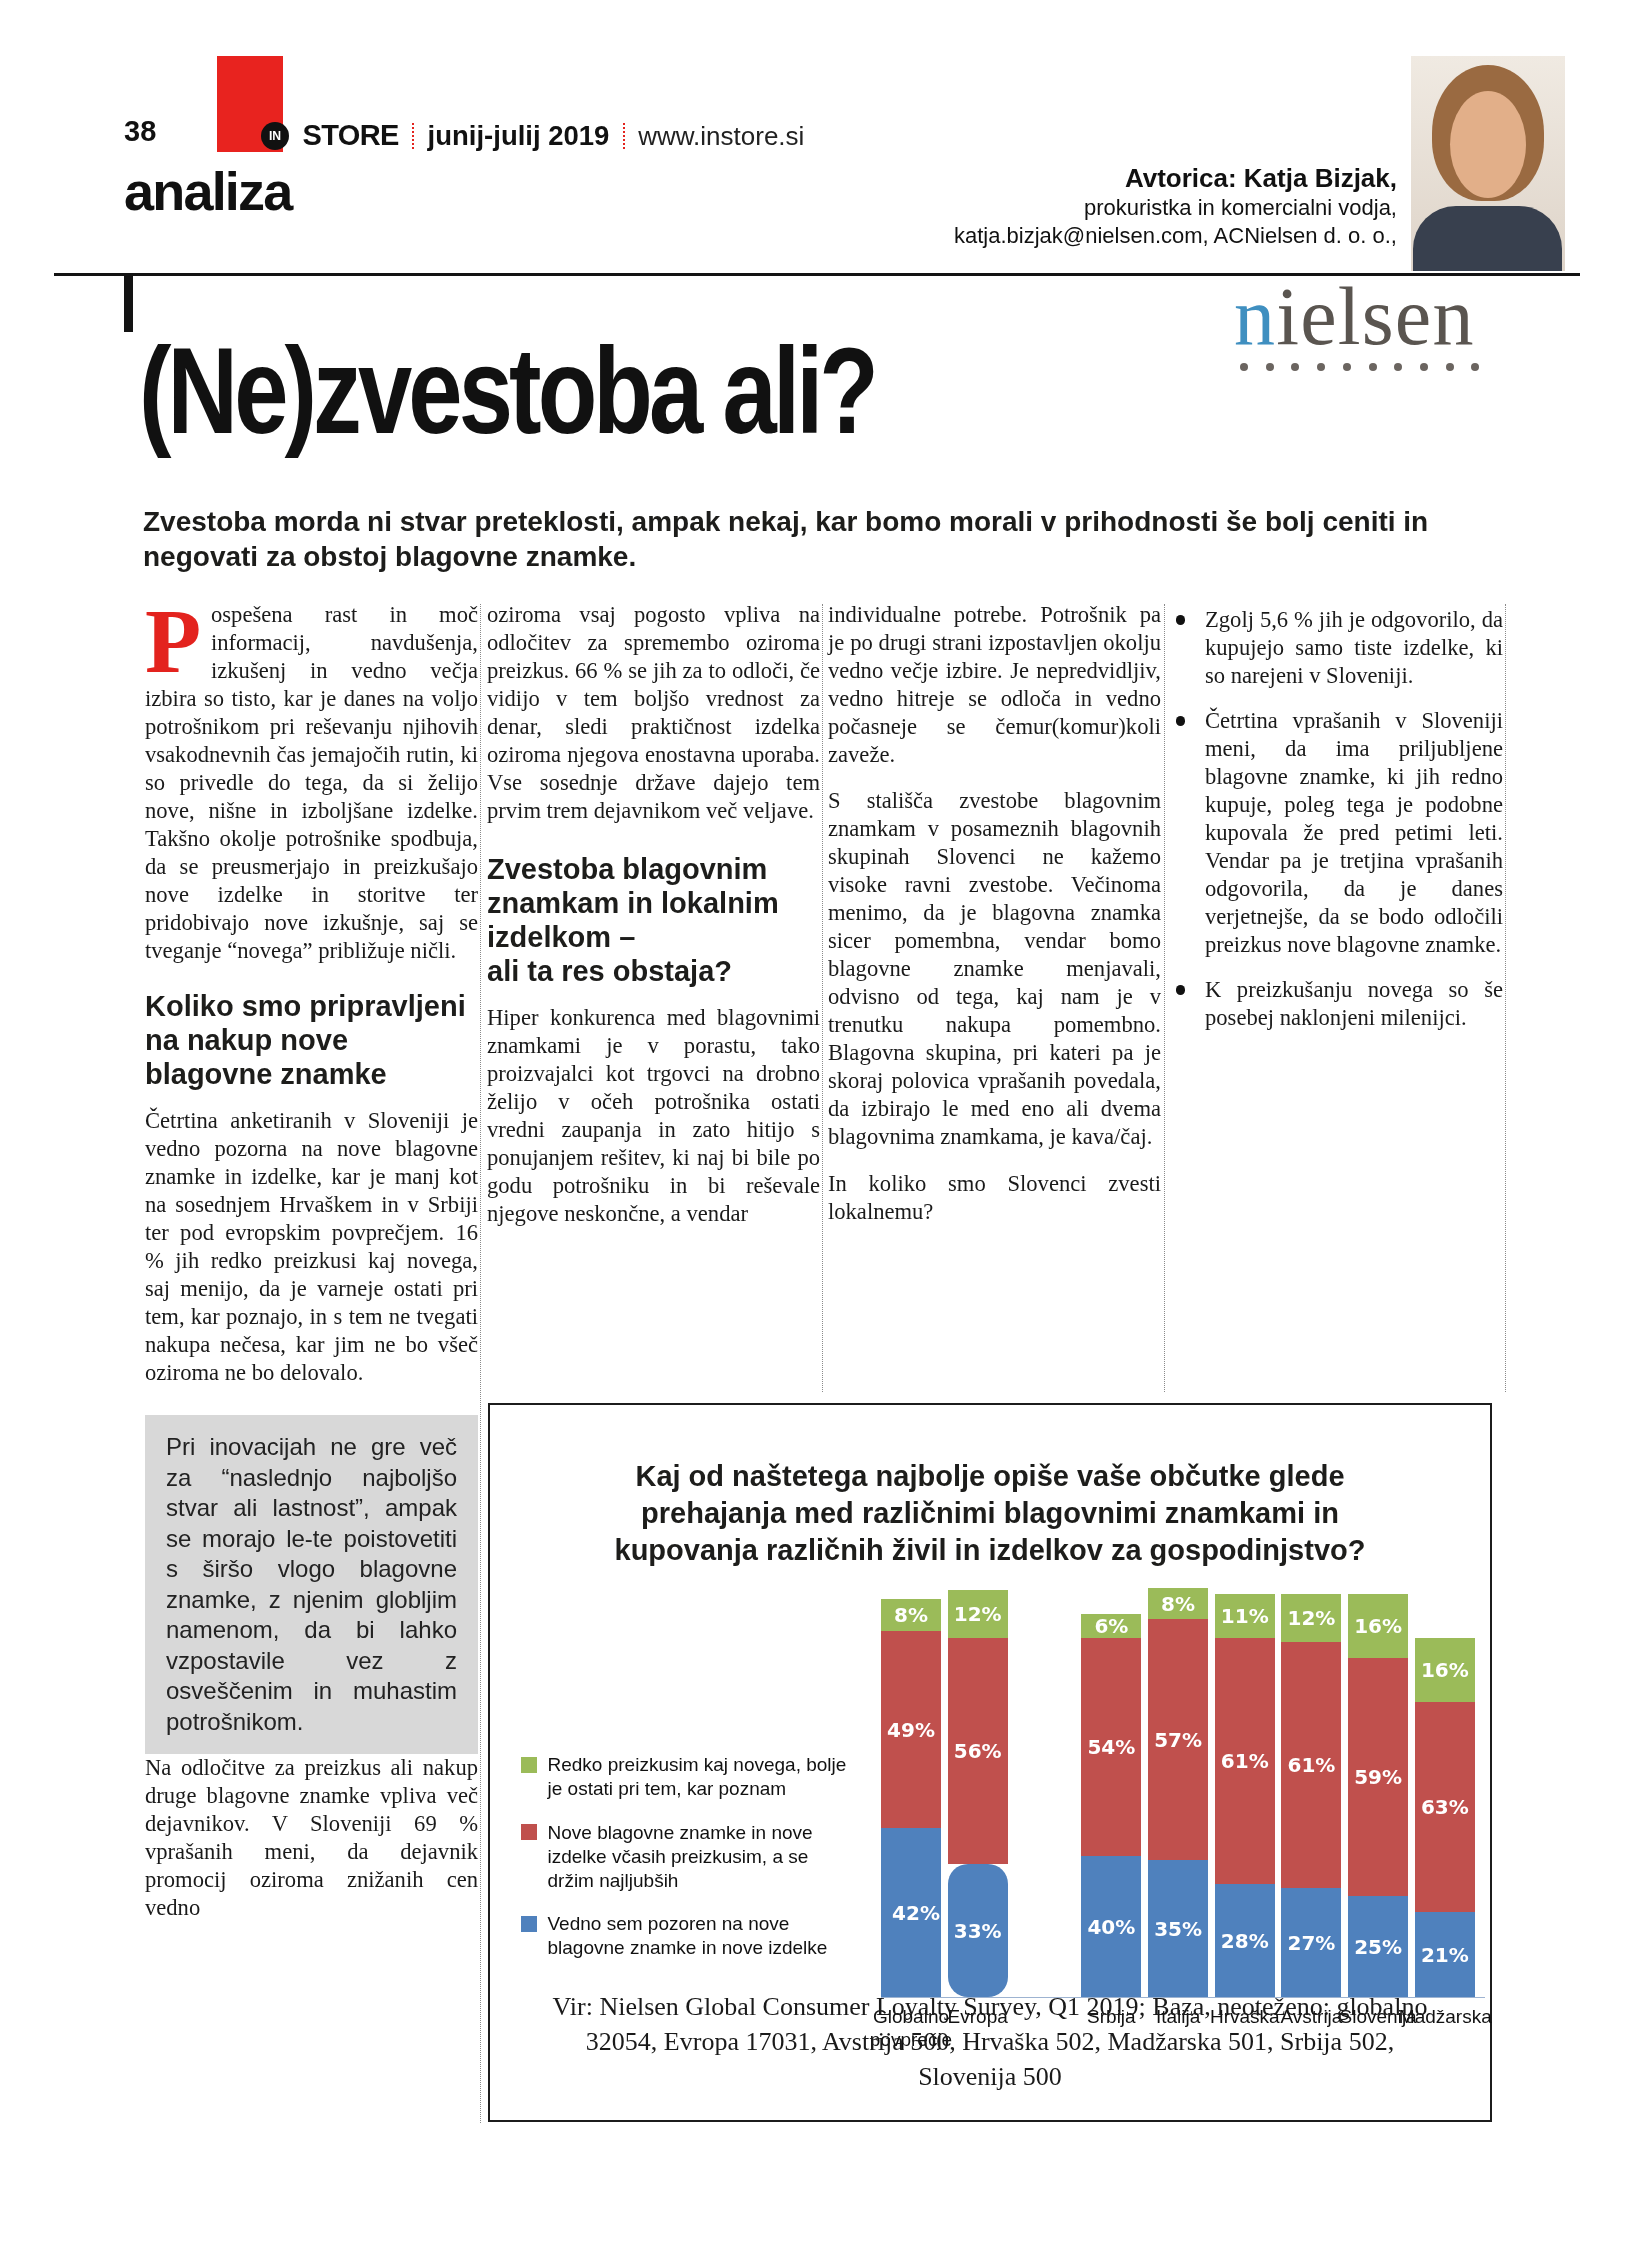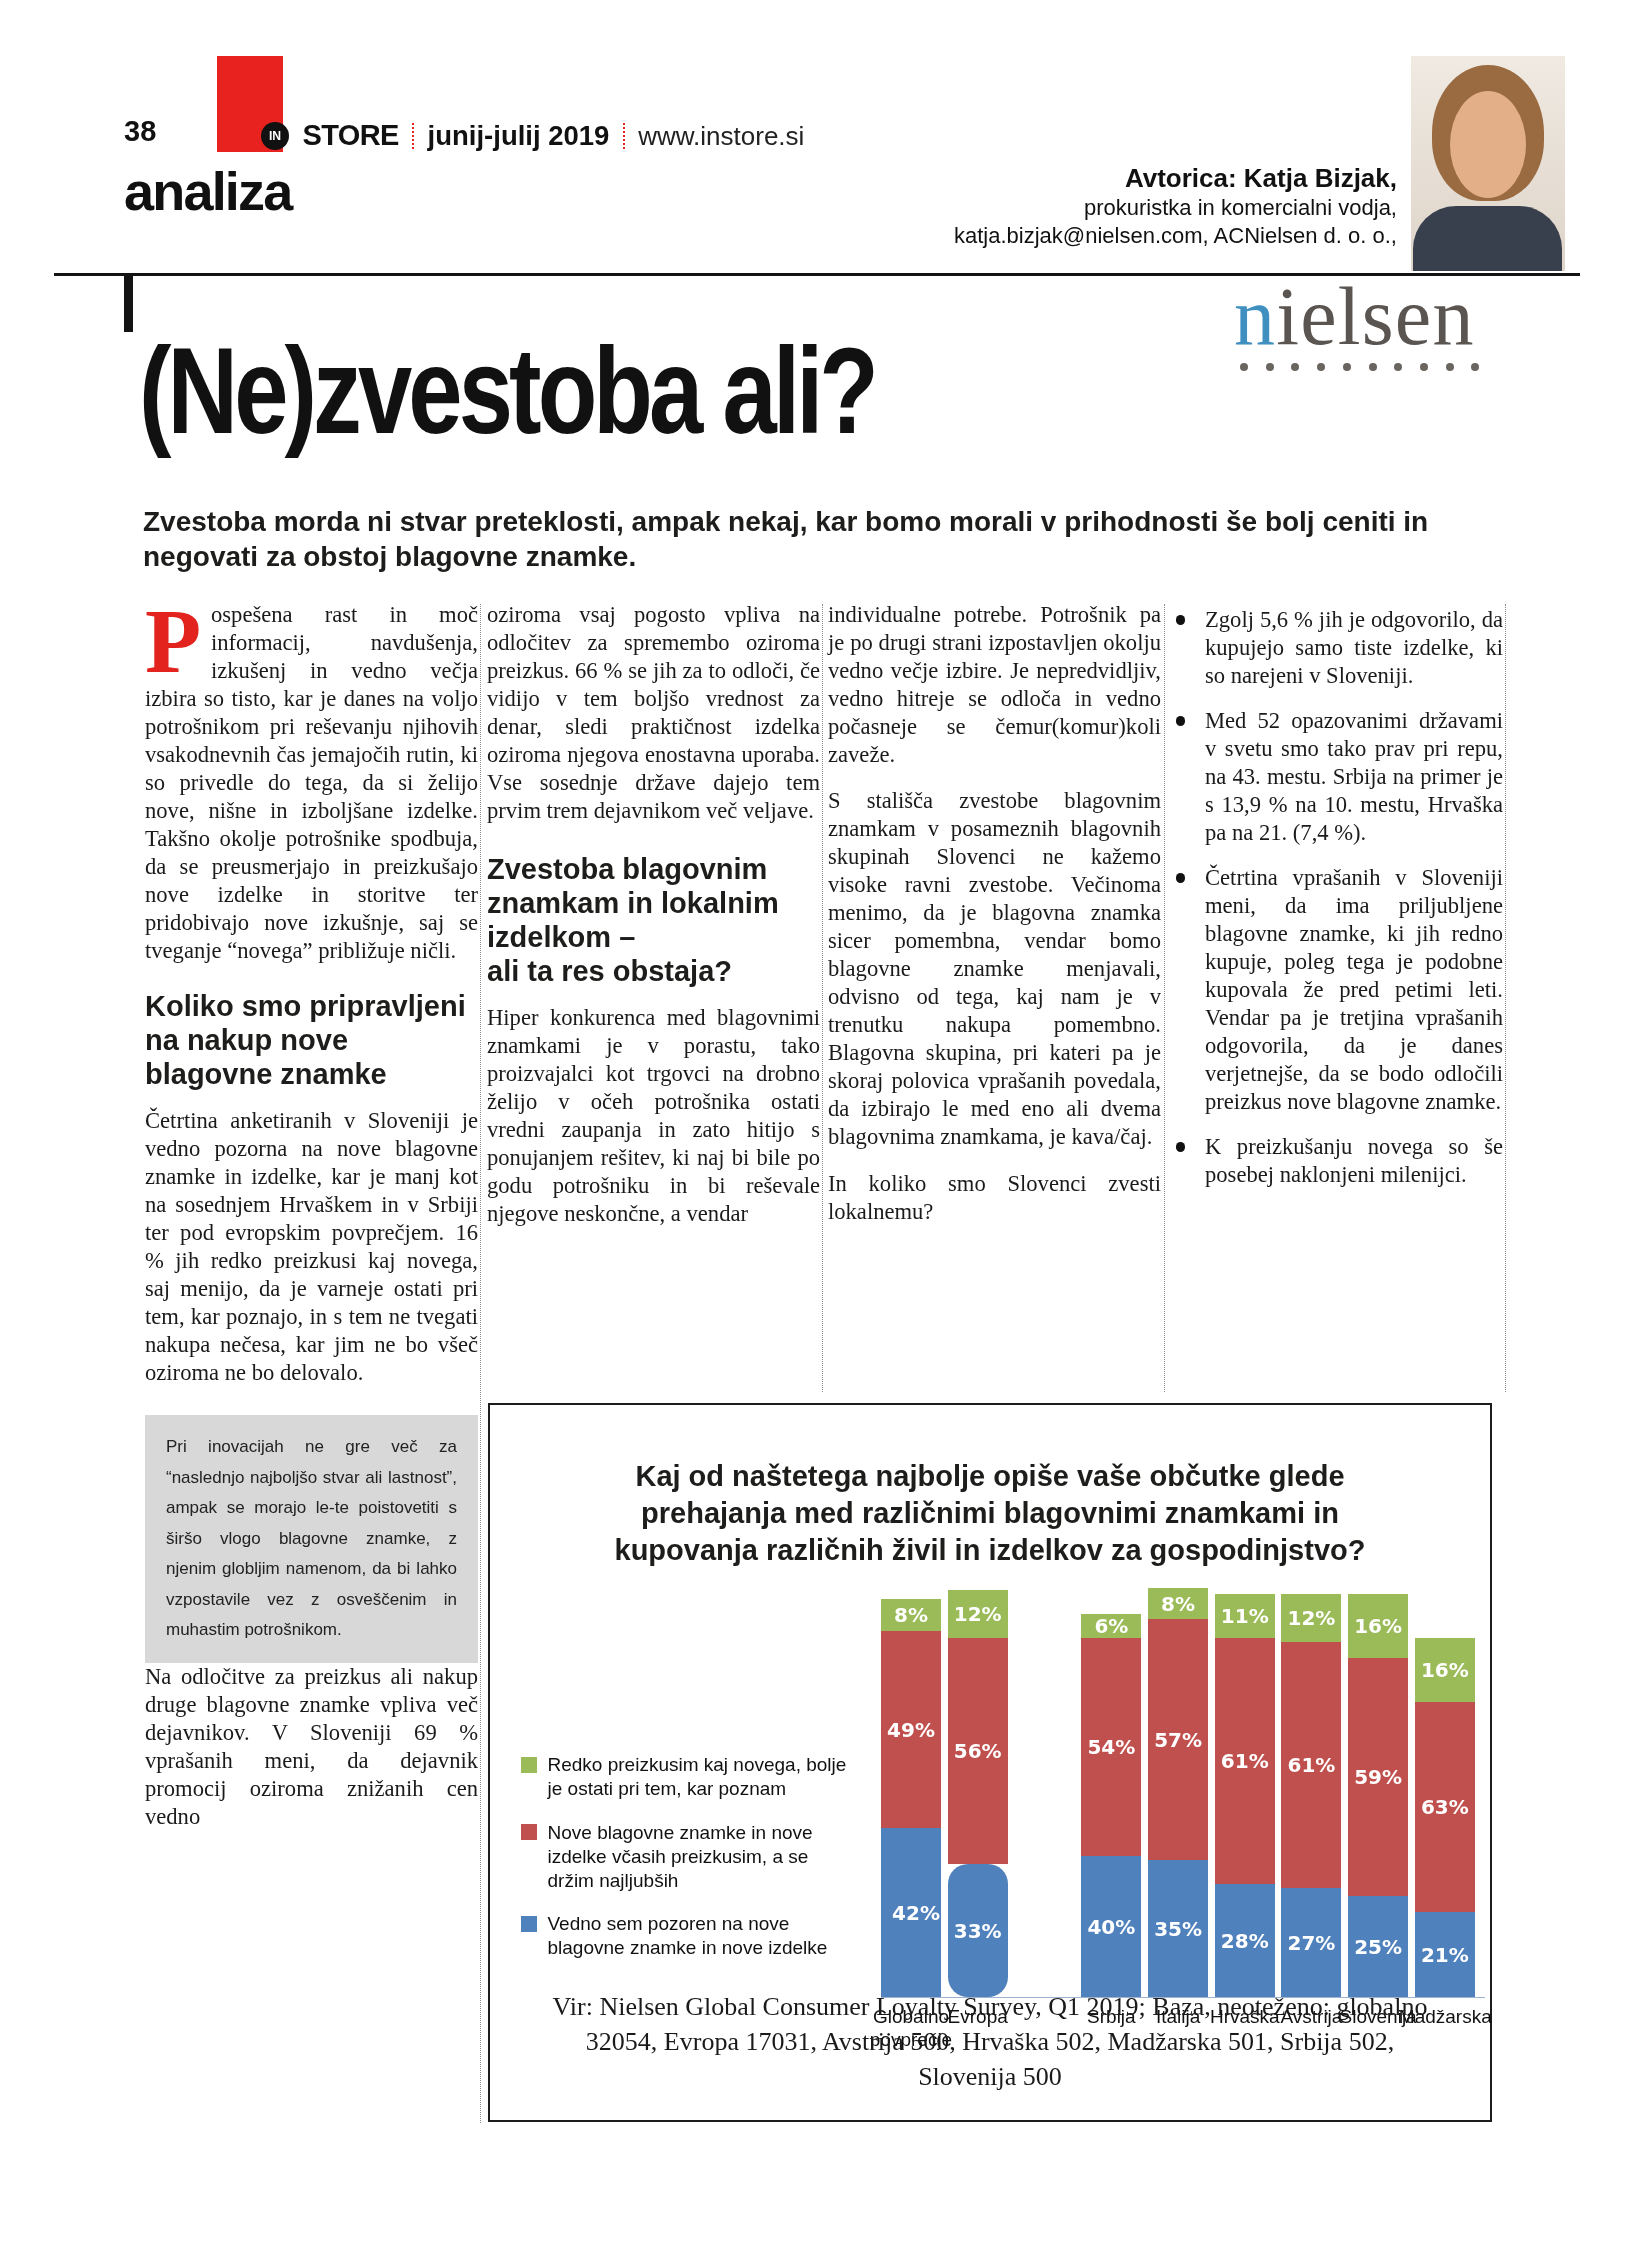--- a/index.html
+++ b/index.html
@@ -46,21 +46,21 @@
   #col2{left:487px;}
   #col3{left:828px;}
   #col4{left:1172px;width:331px;}
   .col p{margin:0;text-align:justify;font-size:22.6px;line-height:28px;color:#1a1a1a;}
   .col p + p{margin-top:18.3px;}
   .dropcap{float:left;font:bold 92px/72px "Liberation Serif",serif;color:#e3231e;padding:3.7px 9.8px 0 0;}
   .col-heading{margin:27px 0 16px 0;font:bold 29px/34px "Liberation Sans",sans-serif;color:#1d1d1b;text-align:left;}
   .col-heading.first{margin-top:24.4px;}
   .pre{white-space:pre-line;}
   .graybox{margin-top:28px;background:#d8d8d8;padding:17px 21px;}
-  .graybox p{font-family:"Liberation Sans",sans-serif;font-size:17px;line-height:30.5px;color:#222;}
+  .graybox p{font-family:"Liberation Sans",sans-serif;font-size:24px;line-height:30.5px;color:#222;}
   .after-box{margin-top:29px;}
   .bullets{list-style:none;margin:4.9px 0 0 0;padding:0;}
   .bullets li{position:relative;padding-left:33px;margin-bottom:17px;text-align:justify;
               font-size:22.6px;line-height:28px;}
   .bullets li::before{content:"";position:absolute;left:3.7px;top:9.2px;width:9.8px;height:9.8px;border-radius:50%;background:#111;}
   .vdot{position:absolute;width:0;border-left:1.8px dotted #8a8a8a;}
   #sep1{left:480px;top:604px;height:1519px;}
   #sep2{left:822px;top:604px;height:788px;}
   #sep3{left:1164px;top:604px;height:788px;}
   #sep4{left:1505px;top:604px;height:788px;}
@@ -160,21 +160,20 @@
 
   <div class="col" id="col3">
     <p>individualne potrebe. Potrošnik pa je po drugi strani izpostavljen okolju vedno večje izbire. Je nepredvidljiv, vedno hitreje se odloča in vedno počasneje se čemur(komur)koli zaveže.</p>
     <p>S stališča zvestobe blagovnim znamkam v posameznih blagovnih skupinah Slovenci ne kažemo visoke ravni zvestobe. Večinoma menimo, da je blagovna znamka sicer pomembna, vendar bomo blagovne znamke menjavali, odvisno od tega, kaj nam je v trenutku nakupa pomembno. Blagovna skupina, pri kateri pa je skoraj polovica vprašanih povedala, da izbirajo le med eno ali dvema blagovnima znamkama, je kava/čaj.</p>
     <p>In koliko smo Slovenci zvesti lokalnemu?</p>
   </div>
 
   <div class="col" id="col4">
     <ul class="bullets">
         <li>Zgolj 5,6 % jih je odgovorilo, da kupujejo samo tiste izdelke, ki so narejeni v Sloveniji.</li>
-        <li>Med 52 opazovanimi državami v svetu smo tako prav pri repu, na 43. mestu. Srbija na primer je s 13,9 % na 10. mestu, Hrvaška pa na 21. (7,4 %).</li>
         <li>Četrtina vprašanih v Sloveniji meni, da ima priljubljene blagovne znamke, ki jih redno kupuje, poleg tega je podobne kupovala že pred petimi leti. Vendar pa je tretjina vprašanih odgovorila, da je danes verjetnejše, da se bodo odločili preizkus nove blagovne znamke.</li>
         <li>K preizkušanju novega so še posebej naklonjeni milenijci.</li>
       </ul>
   </div>
 
   <div class="chart-box">
     <div class="chart-title">Kaj od naštetega najbolje opiše vaše občutke glede prehajanja med različnimi blagovnimi znamkami in kupovanja različnih živil in izdelkov za gospodinjstvo?</div>
     <div class="legend">
         <div class="legend-item">
           <span class="legend-swatch" style="background: rgb(155, 187, 89);"></span>

